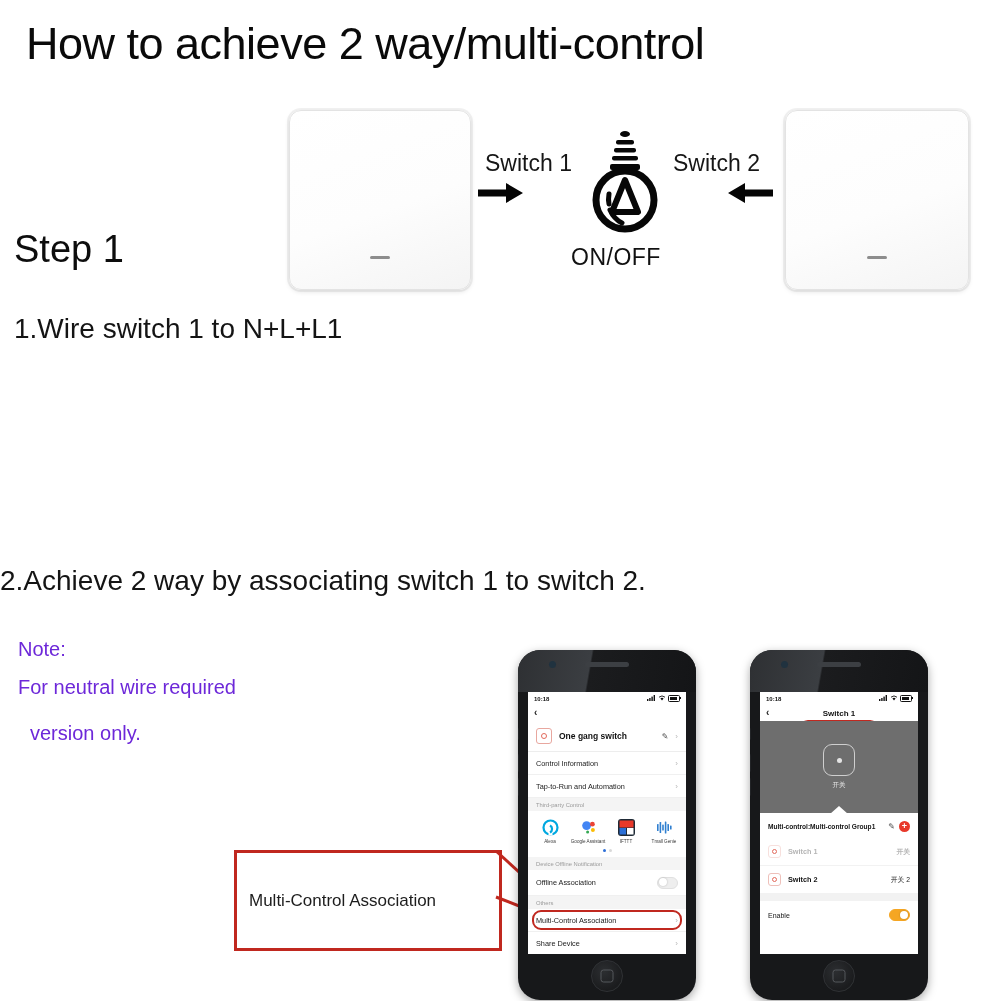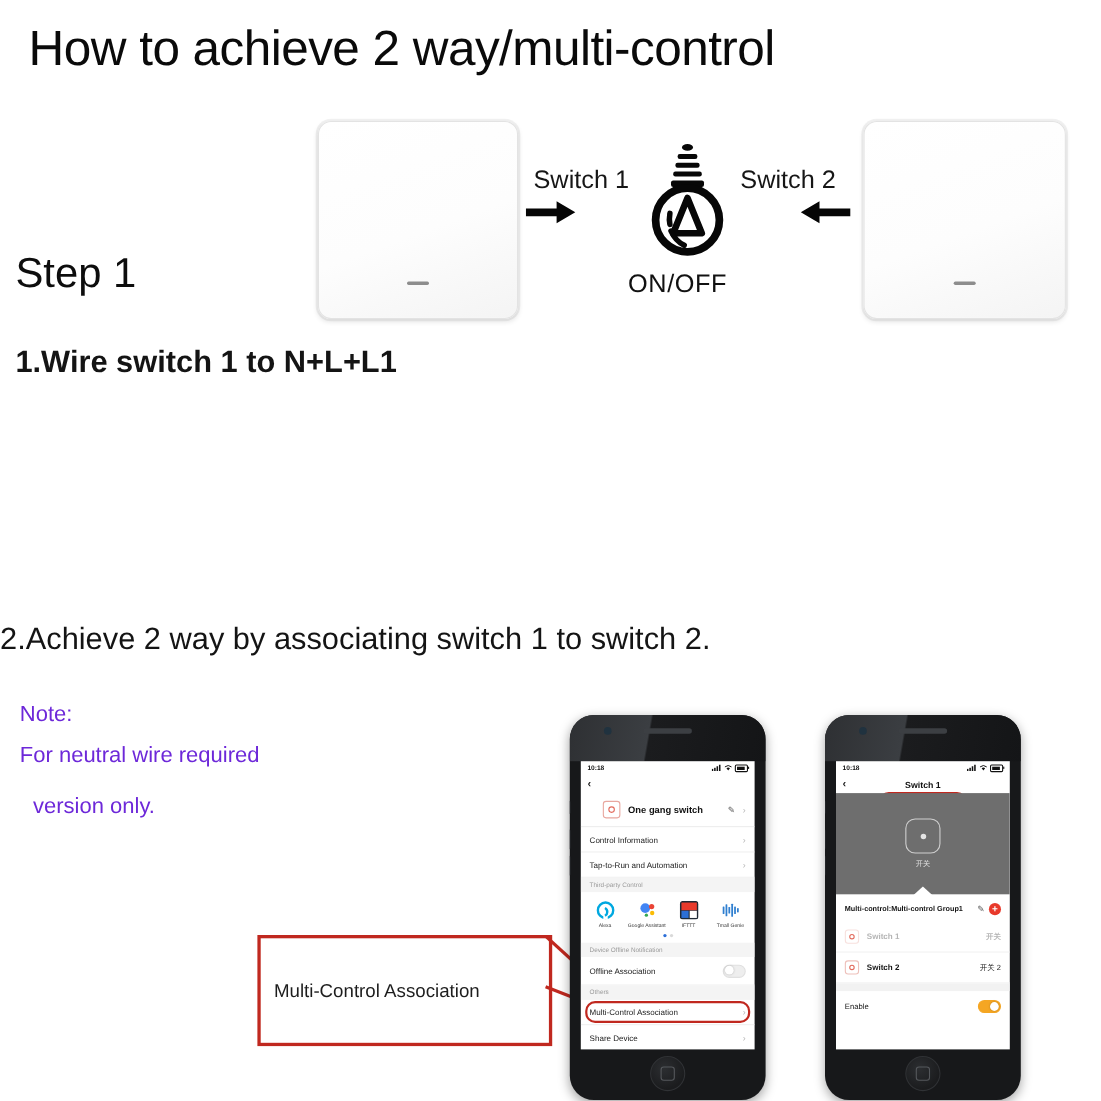--- a/index.html
+++ b/index.html
@@ -57,21 +57,21 @@
   
   .step-head{
     position:absolute;font-size:38px;font-weight:400;color:#0d0d0d;white-space:nowrap;
   }
   #step1{left:14px;top:228px;}
   #step2{left:14px;top:432px;}
 
   .body-line{
     position:absolute;font-size:28px;color:#141414;white-space:nowrap;
   }
-  #s1l1{left:14px;top:313px;font-weight:bold;}
+  #s1l1{left:14px;top:313px;}
   #s1l2{left:14px;top:365px;}
   #s2l1{left:14px;top:506px;}
   #s2l2{left:0;top:565px;}
 
   
   .note{
     position:absolute;font-size:20px;color:#6d28d9;white-space:nowrap;
   }
   #note0{left:18px;top:638px;}
   #note1{left:18px;top:676px;}
@@ -140,21 +140,21 @@
 
   
   .navbar{
     height:16px;display:flex;align-items:center;position:relative;padding:0 6px;
     font-size:8px;font-weight:bold;
   }
   .navbar .back{font-size:10px;color:#222;line-height:1;}
 
   
   .dev-head{
-    display:flex;align-items:center;gap:7px;padding:7px 8px 7px 20px;
+    display:flex;align-items:center;gap:7px;padding:7px 8px 7px 8px;
     border-bottom:1px solid #ededed;
   }
   .dev-icon{
     width:14px;height:14px;border:1px solid #e8a79f;border-radius:3px;
     display:flex;align-items:center;justify-content:center;background:#fff;
   }
   .dev-icon span{width:4px;height:4px;border:1px solid #e26a5c;border-radius:50%;display:block;}
   .dev-title{font-size:8.5px;font-weight:bold;color:#111;flex:1;}
   .pencil{font-size:8px;color:#555;}
   .chev{font-size:8px;color:#b8b8b8;}

